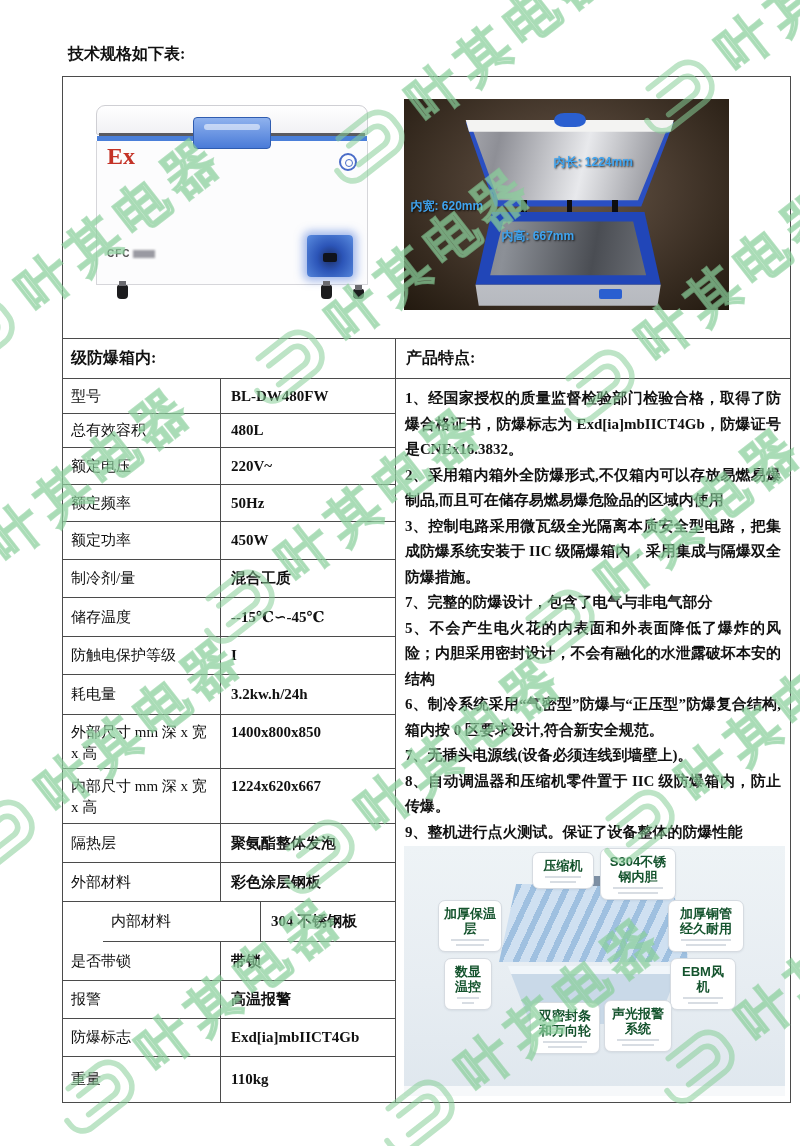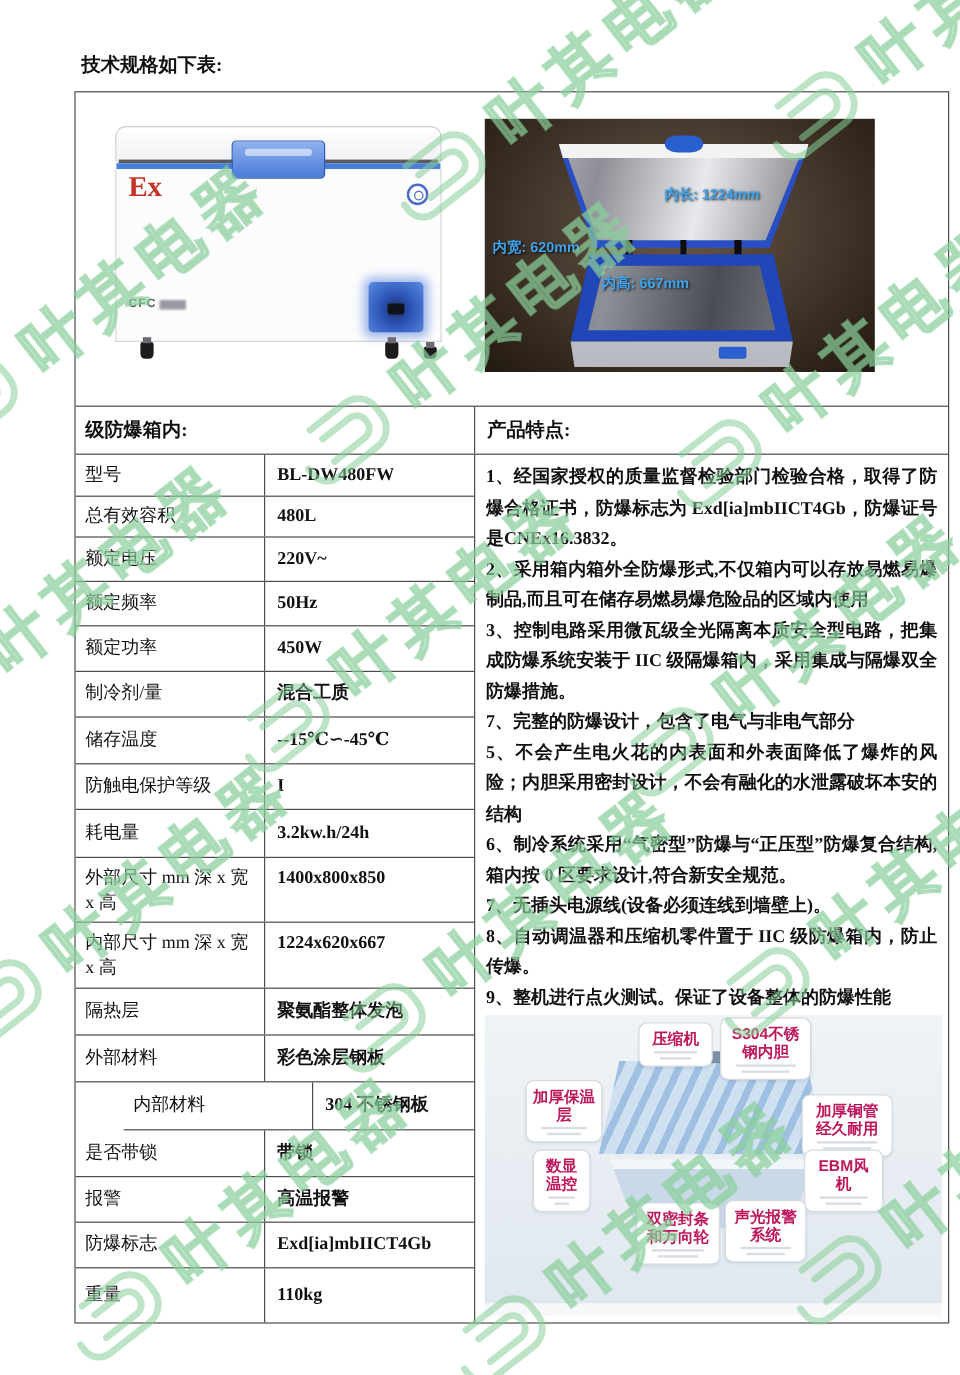--- a/index.html
+++ b/index.html
@@ -101,21 +101,21 @@
            clip-path:polygon(9% 0,91% 0,100% 100%,0 100%);
            background:repeating-linear-gradient(115deg,#9fc0e0 0 6px,#cfe0f1 6px 15px);}
   .fig-lid-handle{position:absolute;left:178px;top:30px;width:26px;height:10px;background:#7d8folor;background:#7d8fa4;border-radius:2px;}
   .fig-box{position:absolute;left:104px;top:120px;width:172px;height:58px;
            clip-path:polygon(0 0,100% 0,87% 100%,13% 100%);
            background:linear-gradient(#f1f6fa 0 14%,#c9d9e8 14% 100%);}
   .fig-label{position:absolute;background:#fff;border:1px solid #d6dbe1;border-radius:7px;
              padding:5px 5px 5px;box-sizing:border-box;text-align:center;
              box-shadow:0 1px 2px rgba(40,60,90,0.08);}
   .fig-label .t{font-family:"Liberation Sans","DejaVu Sans",sans-serif;font-size:13px;
-                font-weight:bold;color:#be185d;line-height:15px;}
+                font-weight:bold;color:#14532d;line-height:15px;}
   .fig-label .sub{height:2px;background:#d8dde3;margin:3px 7px 0;}
   .fig-label .sub.s2{margin-left:12px;margin-right:12px;}
 </style>
 </head>
 <body>
 
 <div class="page">
 
   <div class="title">技术规格如下表:</div>
 
@@ -268,21 +268,21 @@
               <div class="fig-label" style="left: 196px; top: 2px; width: 76px;">
                 <div class="t">S304不锈钢内胆</div>
                 <div class="sub"></div>
                 <div class="sub s2"></div>
               </div>
               <div class="fig-label" style="left: 34px; top: 54px; width: 64px;">
                 <div class="t">加厚保温层</div>
                 <div class="sub"></div>
                 <div class="sub s2"></div>
               </div>
-              <div class="fig-label" style="left: 264px; top: 54px; width: 76px; margin-top: 12px;">
+              <div class="fig-label" style="left: 264px; top: 54px; width: 76px;">
                 <div class="t">加厚铜管经久耐用</div>
                 <div class="sub"></div>
                 <div class="sub s2"></div>
               </div>
               <div class="fig-label" style="left: 40px; top: 112px; width: 48px;">
                 <div class="t">数显温控</div>
                 <div class="sub"></div>
                 <div class="sub s2"></div>
               </div>
               <div class="fig-label" style="left: 266px; top: 112px; width: 66px;">

